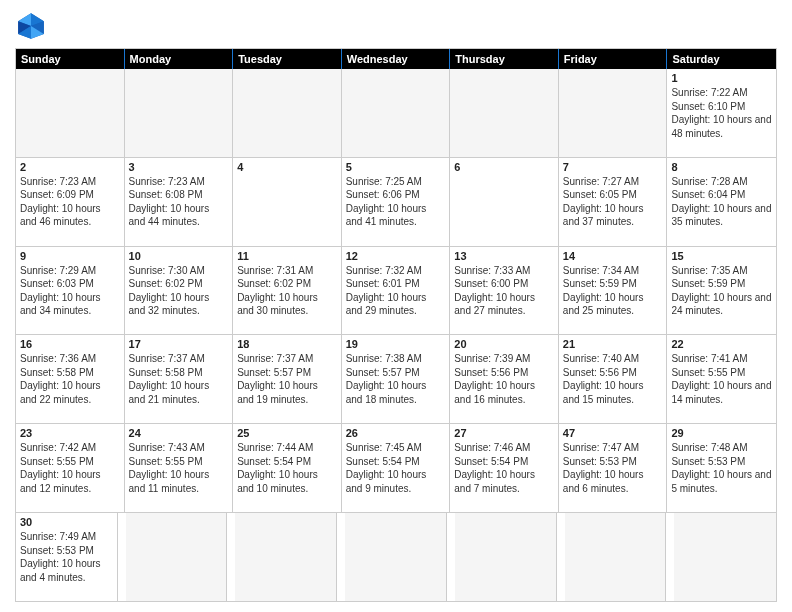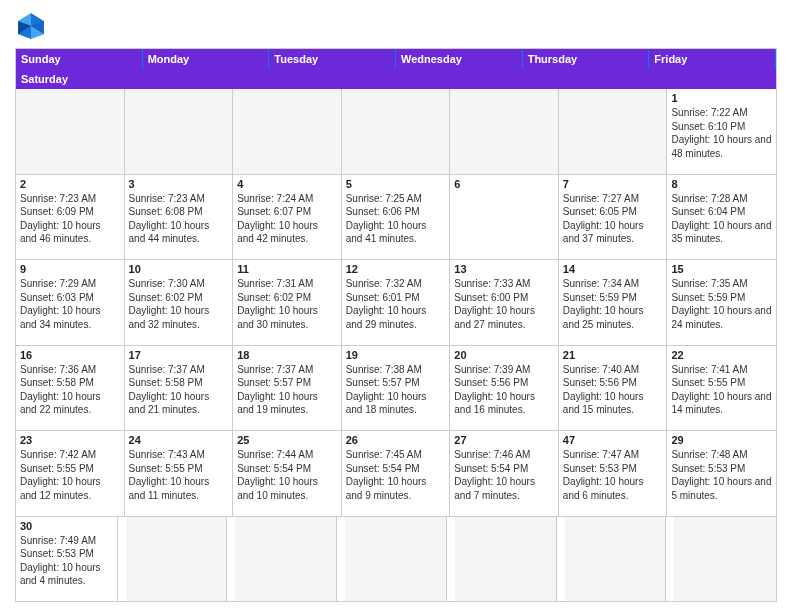--- a/index.html
+++ b/index.html
@@ -51,22 +51,22 @@
       color: #444;
     }
     .calendar {
       flex: 1;
       display: flex;
       flex-direction: column;
       border: 1px solid #ccc;
     }
     .cal-header {
       display: grid;
-      grid-template-columns: repeat(6, 1fr);
-      background: #6d28d9;
+      grid-template-columns: repeat(7, 1fr);
+      background: #000000;
     }
     .cal-header-cell {
       color: #fff;
       font-size: 11px;
       font-weight: bold;
       padding: 4px 5px;
       text-align: left;
       border-right: 1px solid #1976d2;
     }
     .cal-header-cell:last-child { border-right: none; }
@@ -164,23 +164,20 @@
 Daylight: 10 hours and 46 minutes.</div>
           </div>
           <div class="cal-cell">
             <div class="day-num">3</div>
             <div class="day-info">Sunrise: 7:23 AM
 Sunset: 6:08 PM
 Daylight: 10 hours and 44 minutes.</div>
           </div>
           <div class="cal-cell">
             <div class="day-num">4</div>
-            <div class="day-info">Sunrise: 7:24 AM
-Sunset: 6:07 PM
-Daylight: 10 hours and 42 minutes.</div>
           </div>
           <div class="cal-cell">
             <div class="day-num">5</div>
             <div class="day-info">Sunrise: 7:25 AM
 Sunset: 6:06 PM
 Daylight: 10 hours and 41 minutes.</div>
           </div>
           <div class="cal-cell">
             <div class="day-num">6</div>
           </div>

